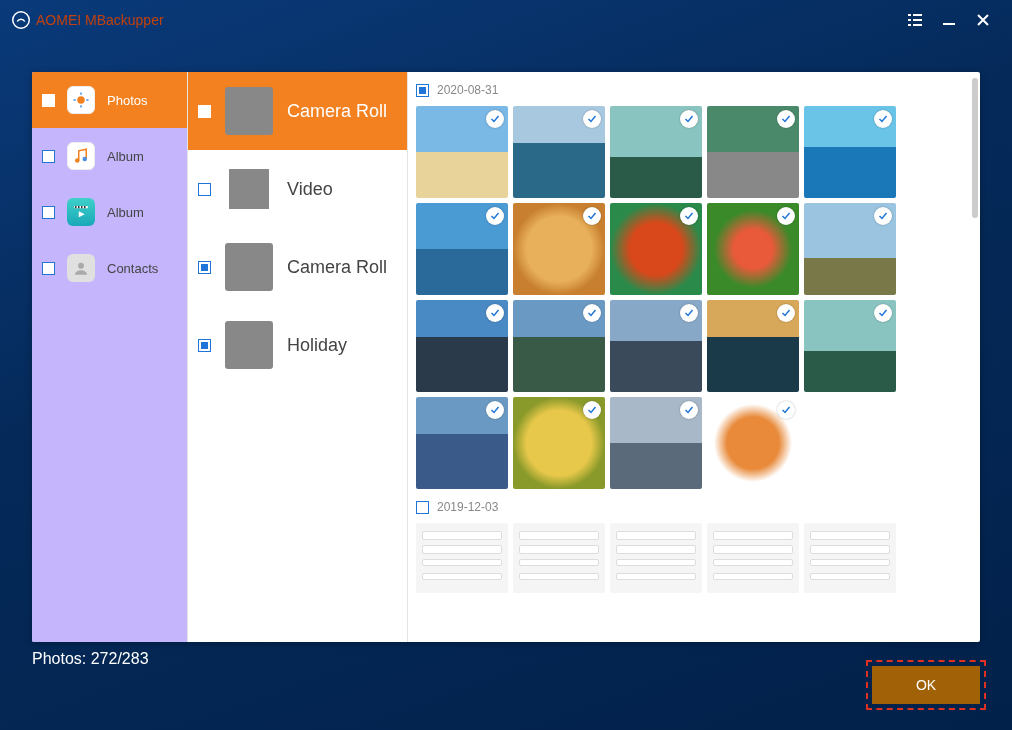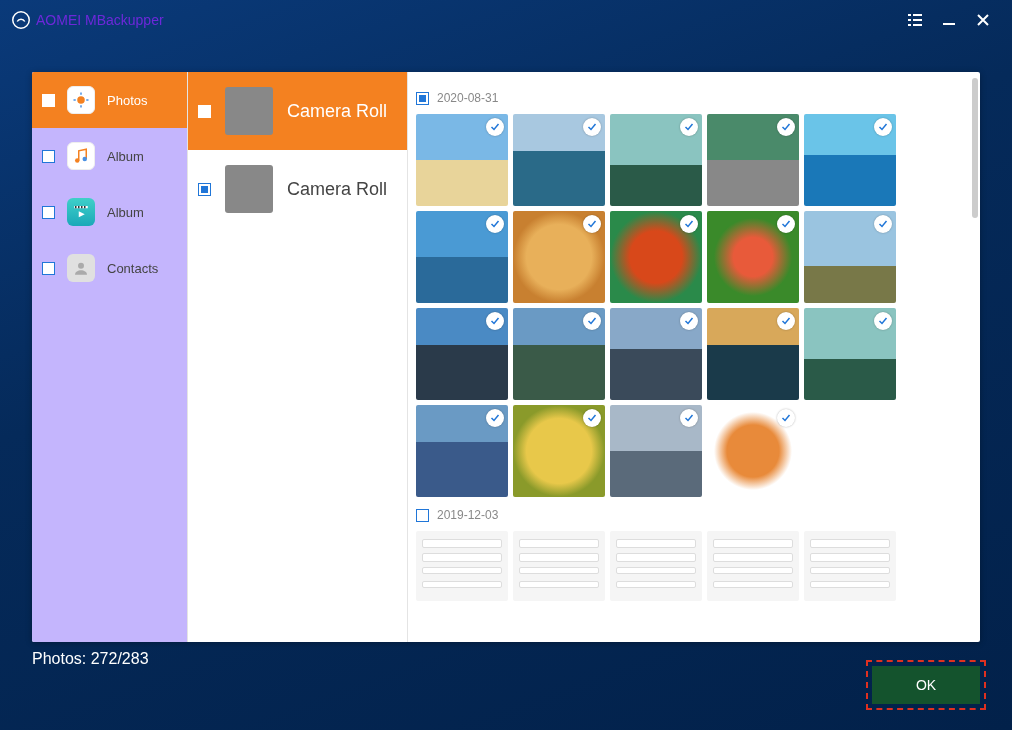--- a/index.html
+++ b/index.html
@@ -1,19 +1,19 @@
 <!DOCTYPE html>
 <html><head>
 <meta charset="utf-8">
 <style>
   * { box-sizing: border-box; margin: 0; padding: 0; font-family: "Segoe UI", Arial, sans-serif; }
   body { width: 1012px; height: 730px; background: linear-gradient(160deg,#0a3a7a 0%, #052a5a 40%, #02214a 100%); overflow: hidden; position: relative; }
 
   
-  .titlebar { height: 40px; display: flex; align-items: center; padding: 0 12px; color: #6d28d9; }
+  .titlebar { height: 40px; display: flex; align-items: center; padding: 0 12px; color: #c2410c; }
   .titlebar .appname { font-size: 14px; margin-left: 6px; }
   .titlebar .spacer { flex: 1; }
   .titlebar .wbtn { width: 34px; height: 30px; display:flex; align-items:center; justify-content:center; cursor:pointer; color:#fff; }
   .logo { width:18px; height:18px; }
 
   
   .panel { position: absolute; top: 72px; left: 32px; right: 32px; bottom: 88px; background: #fff; display:flex; border-radius:2px; overflow:hidden; box-shadow:0 1px 6px rgba(0,0,0,.3);}
   
   
   .sidebar { width: 156px; border-right: 1px solid #e4e4e4; background:#c4b5fd; }
@@ -35,41 +35,41 @@
   .album.active { background:#f48120; color:#fff;}
   .album .cbx { width:13px;height:13px;border:1.5px solid #2076d8;background:#fff;margin-right:14px;display:flex;align-items:center;justify-content:center;}
   .album.active .cbx { border-color:#fff;}
   .album .cbx .sq {width:7px;height:7px;background:#2076d8;}
   .album.active .cbx .sq{background:#fff;}
   .album .thumb { width:48px;height:48px;border-radius:3px;margin-right:14px;background:#888;}
   .album .name { font-size:18px;color:#444;}
   .album.active .name{color:#fff;}
 
   
-  .main { flex:1; overflow-y:auto; padding: 14px 10px 10px 8px; }
+  .main { flex:1; overflow-y:auto; padding: 6px 10px 10px 8px; }
   .group { margin-bottom:6px;}
   .group .ghead { display:flex;align-items:center;height:24px;}
   .group .ghead .cbx { width:13px;height:13px;border:1.5px solid #2076d8;background:#fff;margin-right:8px;display:flex;align-items:center;justify-content:center;}
   .group .ghead .cbx .sq {width:7px;height:7px;background:#2076d8;}
   .group .ghead .date { font-size:12px;color:#888;}
   .grid { display:flex; flex-wrap:wrap; gap:5px; margin-top:4px;}
   .photo { width:92px;height:92px;position:relative;background:#6aa8d6;border-radius:2px;overflow:hidden;}
   .photo .mark { position:absolute; top:4px; right:4px; width:18px;height:18px;border-radius:50%;background:#fff;box-shadow:0 0 2px rgba(0,0,0,.3);display:flex;align-items:center;justify-content:center;}
   .photo .mark svg{width:12px;height:12px;}
   .grid.small .photo { width:92px; height:70px;}
   .screenshot{background:#f5f5f5 !important;}
   .screenshot::before, .screenshot::after{content:'';position:absolute;left:6px;right:6px;height:7px;background:#fff;border:1px solid #ddd;border-radius:2px;}
   .screenshot::before{top:8px;}
   .screenshot::after{top:22px;}
   .screenshot .line3{position:absolute;left:6px;right:6px;top:36px;height:7px;background:#fff;border:1px solid #ddd;border-radius:2px;}
   .screenshot .line4{position:absolute;left:6px;right:6px;top:50px;height:7px;background:#fff;border:1px solid #ddd;border-radius:2px;}
 
   
   .status { position:absolute; left:32px; bottom:62px; color:#fff; font-size:16px;}
-  .ok { position:absolute; right:32px; bottom:26px; width:108px; height:38px; background:#14532d; color:#fff; border:none; font-size:14px; cursor:pointer;}
+  .ok { position:absolute; right:32px; bottom:26px; width:108px; height:38px; background:#a16207; color:#fff; border:none; font-size:14px; cursor:pointer;}
   .ok-highlight { position:absolute; right:26px; bottom:20px; width:120px; height:50px; border:2.5px dashed #e03020; pointer-events:none;}
 
   
   .ico-photos{background:#fff;border:1px solid #eee;}
   .ico-music{background:#fff;border:1px solid #eee;}
   .ico-videos{background:linear-gradient(#3fd0c9,#1aa8b8);}
   .ico-contacts{background:#e0e0e0;}
   
   
   .t-city{background:linear-gradient(to bottom,#5a8fc4 50%, #2a4a6a 50%);}
@@ -194,25 +194,37 @@
   <div class="albumcol">
     <div class="albums" id="albums">
         <div class="album active">
           <span class="cbx">
             <span class="sq"></span>
           </span>
           <span class="thumb t-city"></span>
           <span class="name">Camera Roll</span>
         </div>
         <div class="album">
+          <span class="cbx"></span>
+          <span class="thumb t-phone"></span>
+          <span class="name">Video</span>
+        </div>
+        <div class="album">
           <span class="cbx">
             <span class="sq"></span>
           </span>
           <span class="thumb t-city"></span>
           <span class="name">Camera Roll</span>
+        </div>
+        <div class="album">
+          <span class="cbx">
+            <span class="sq"></span>
+          </span>
+          <span class="thumb t-holiday"></span>
+          <span class="name">Holiday</span>
         </div>
       </div>
   </div>
 
   <div class="main" id="main" style="position:relative;">
     <div class="sb"></div>
   <div class="group">
         <div class="ghead">
           <span class="cbx">
             <span class="sq"></span>

